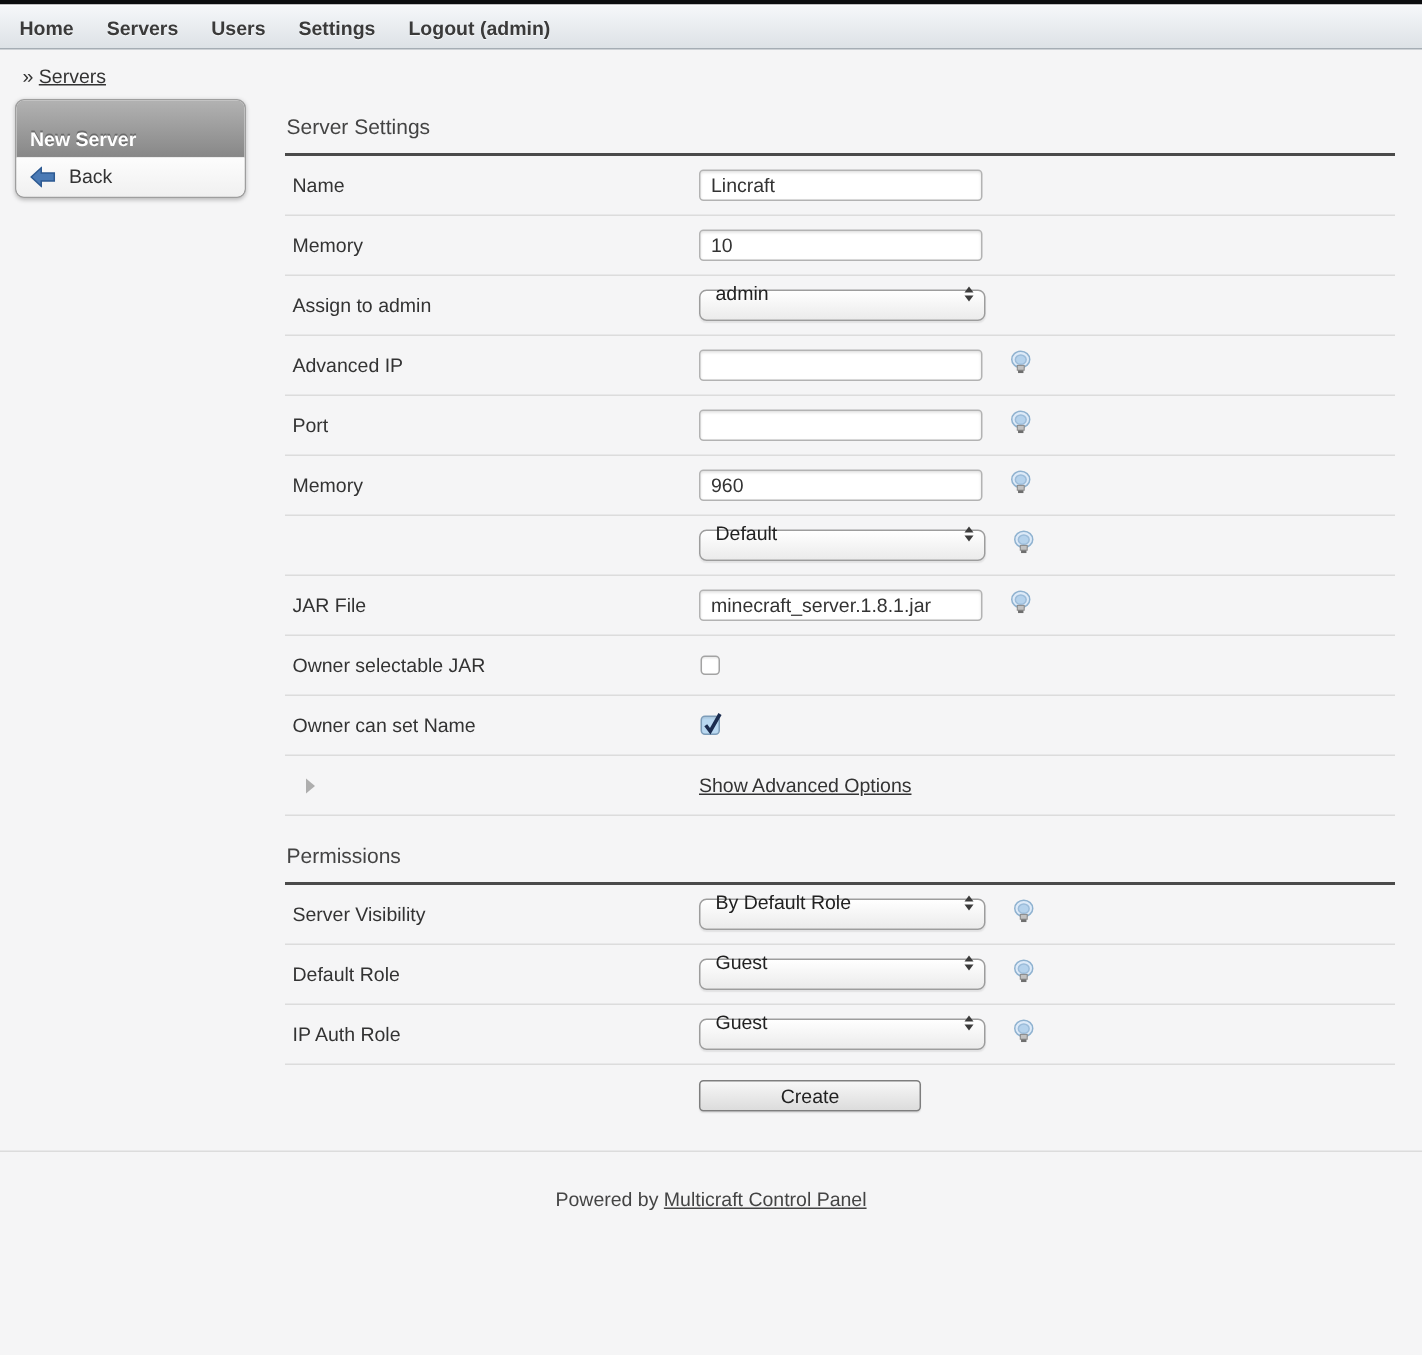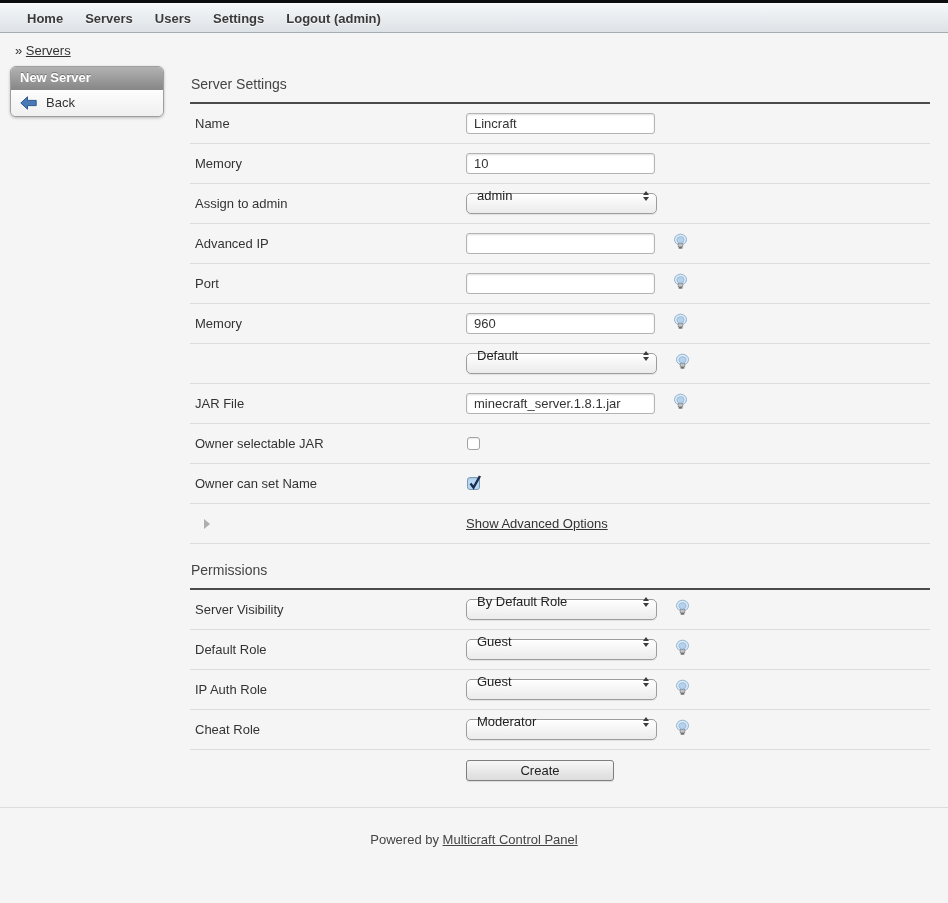--- a/index.html
+++ b/index.html
@@ -3,21 +3,21 @@
 <meta charset="utf-8">
 <style>
   * { margin:0; padding:0; box-sizing:border-box; }
   html,body { background:#f5f5f6; }
   body { font-family:"Liberation Sans", sans-serif; color:#333; }
   .page { position:relative; width:948px; height:903px; background:#f5f5f6; overflow:hidden; }
 
   
   .topstrip { height:3px; background:#0c0d0f; }
   .navbar {
-    height:30px; display:flex; align-items:center; padding-left:27px;
+    height:30px; display:flex; align-items:center; padding-left:13px;
     background:linear-gradient(#f5f7f9,#dde2e6);
     border-top:1px solid #fbfcfd; border-bottom:1px solid #a5adb4;
   }
   .nav-item {
     font-size:13px; font-weight:bold; color:#3a3a3a; text-decoration:none;
     margin-right:22px; cursor:pointer; text-shadow:0 1px 0 rgba(255,255,255,.7);
   }
 
   
   .breadcrumb { margin:10px 0 0 15px; font-size:13px; color:#333; }
@@ -26,21 +26,21 @@
   
   .sidebar {
     position:absolute; left:10px; top:66px; width:154px;
     border:1px solid #9e9e9e; border-radius:6px;
     box-shadow:0 1px 3px rgba(0,0,0,.25); background:#f4f4f4;
   }
   .sidebar-header {
     background:linear-gradient(#b2b2b2,#888888);
     border-bottom:1px solid #8a8a8a;
     border-radius:5px 5px 0 0;
-    padding:3px 9px 4px; font-size:13px; font-weight:bold; color:#fff;
+    padding:18px 9px 4px; font-size:13px; font-weight:bold; color:#fff;
     text-shadow:0 -1px 0 rgba(0,0,0,.3);
   }
   .sidebar-body {
     background:linear-gradient(#fdfdfd,#f0f0f0);
     border-radius:0 0 5px 5px; padding:5px 9px 6px;
   }
   .back-item { display:flex; align-items:center; gap:9px; cursor:pointer; font-size:13px; color:#333; }
 
   
   .main { margin-left:190px; width:740px; }
@@ -343,40 +343,20 @@
           <svg width="17" height="17" viewBox="0 0 17 17">
               <ellipse cx="8.5" cy="6.6" rx="6" ry="5.4" fill="#ddeaf8" stroke="#8fb2d0"></ellipse>
               <ellipse cx="8.5" cy="6.8" rx="3.6" ry="3.1" fill="#b5d2ec" stroke="#9cbcd9"></ellipse>
               <rect x="6.2" y="10.6" width="4.6" height="3.2" fill="#c2c2c2" stroke="#8a8a8a" stroke-width=".7"></rect>
               <rect x="6.7" y="13.9" width="3.6" height="1.8" fill="#6e6e6e"></rect>
             </svg>
         </span>
       </div>
     </div>
 
-    <div class="form-row">
-      <div class="row-label">Cheat Role</div>
-      <div class="row-control">
-        <div class="select">
-          <span>Moderator</span>
-          <span class="stepper">
-              <span class="tri-up"></span>
-              <span class="tri-down"></span>
-            </span>
-        </div>
-        <span class="bulb">
-          <svg width="17" height="17" viewBox="0 0 17 17">
-              <ellipse cx="8.5" cy="6.6" rx="6" ry="5.4" fill="#ddeaf8" stroke="#8fb2d0"></ellipse>
-              <ellipse cx="8.5" cy="6.8" rx="3.6" ry="3.1" fill="#b5d2ec" stroke="#9cbcd9"></ellipse>
-              <rect x="6.2" y="10.6" width="4.6" height="3.2" fill="#c2c2c2" stroke="#8a8a8a" stroke-width=".7"></rect>
-              <rect x="6.7" y="13.9" width="3.6" height="1.8" fill="#6e6e6e"></rect>
-            </svg>
-        </span>
-      </div>
-    </div>
 
     <div class="create-row">
       <div class="row-label">&nbsp;</div>
       <div class="row-control">
         <button class="create-button">Create</button>
       </div>
     </div>
 
   </div>
 

